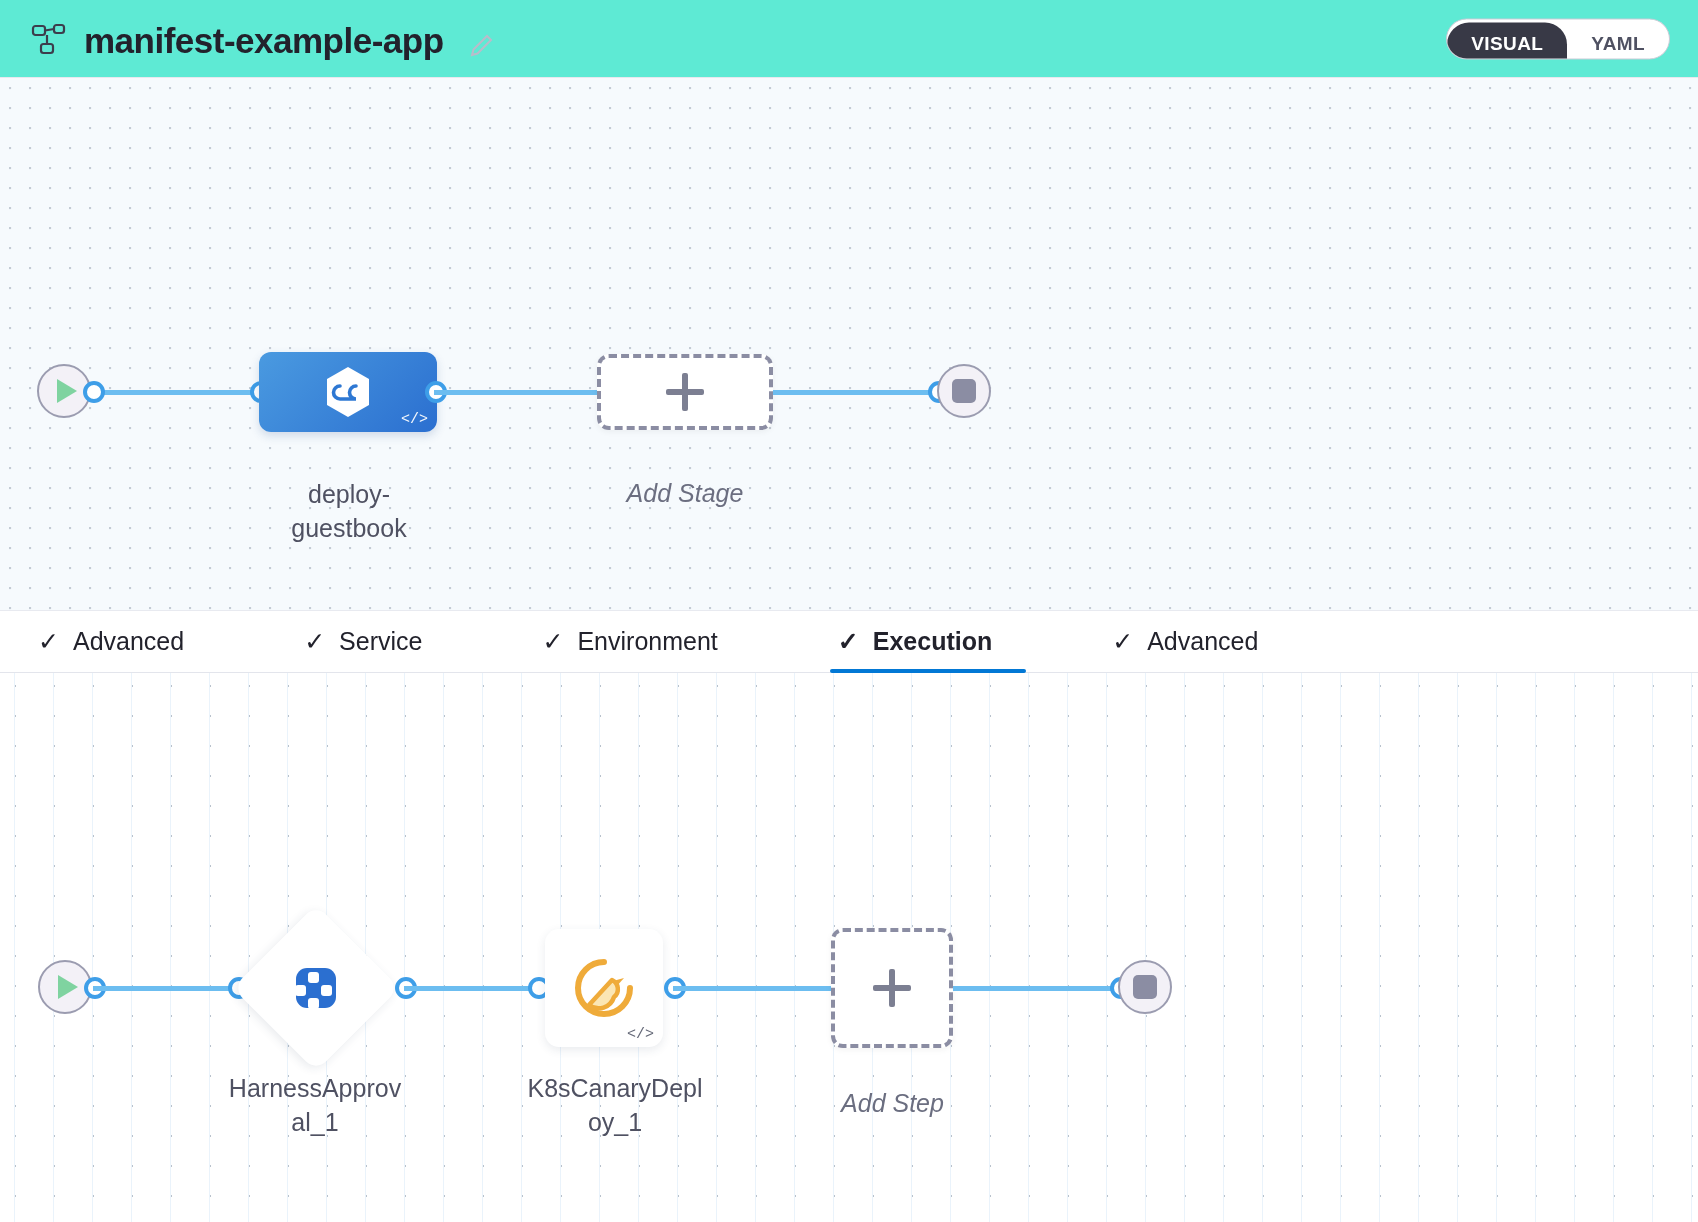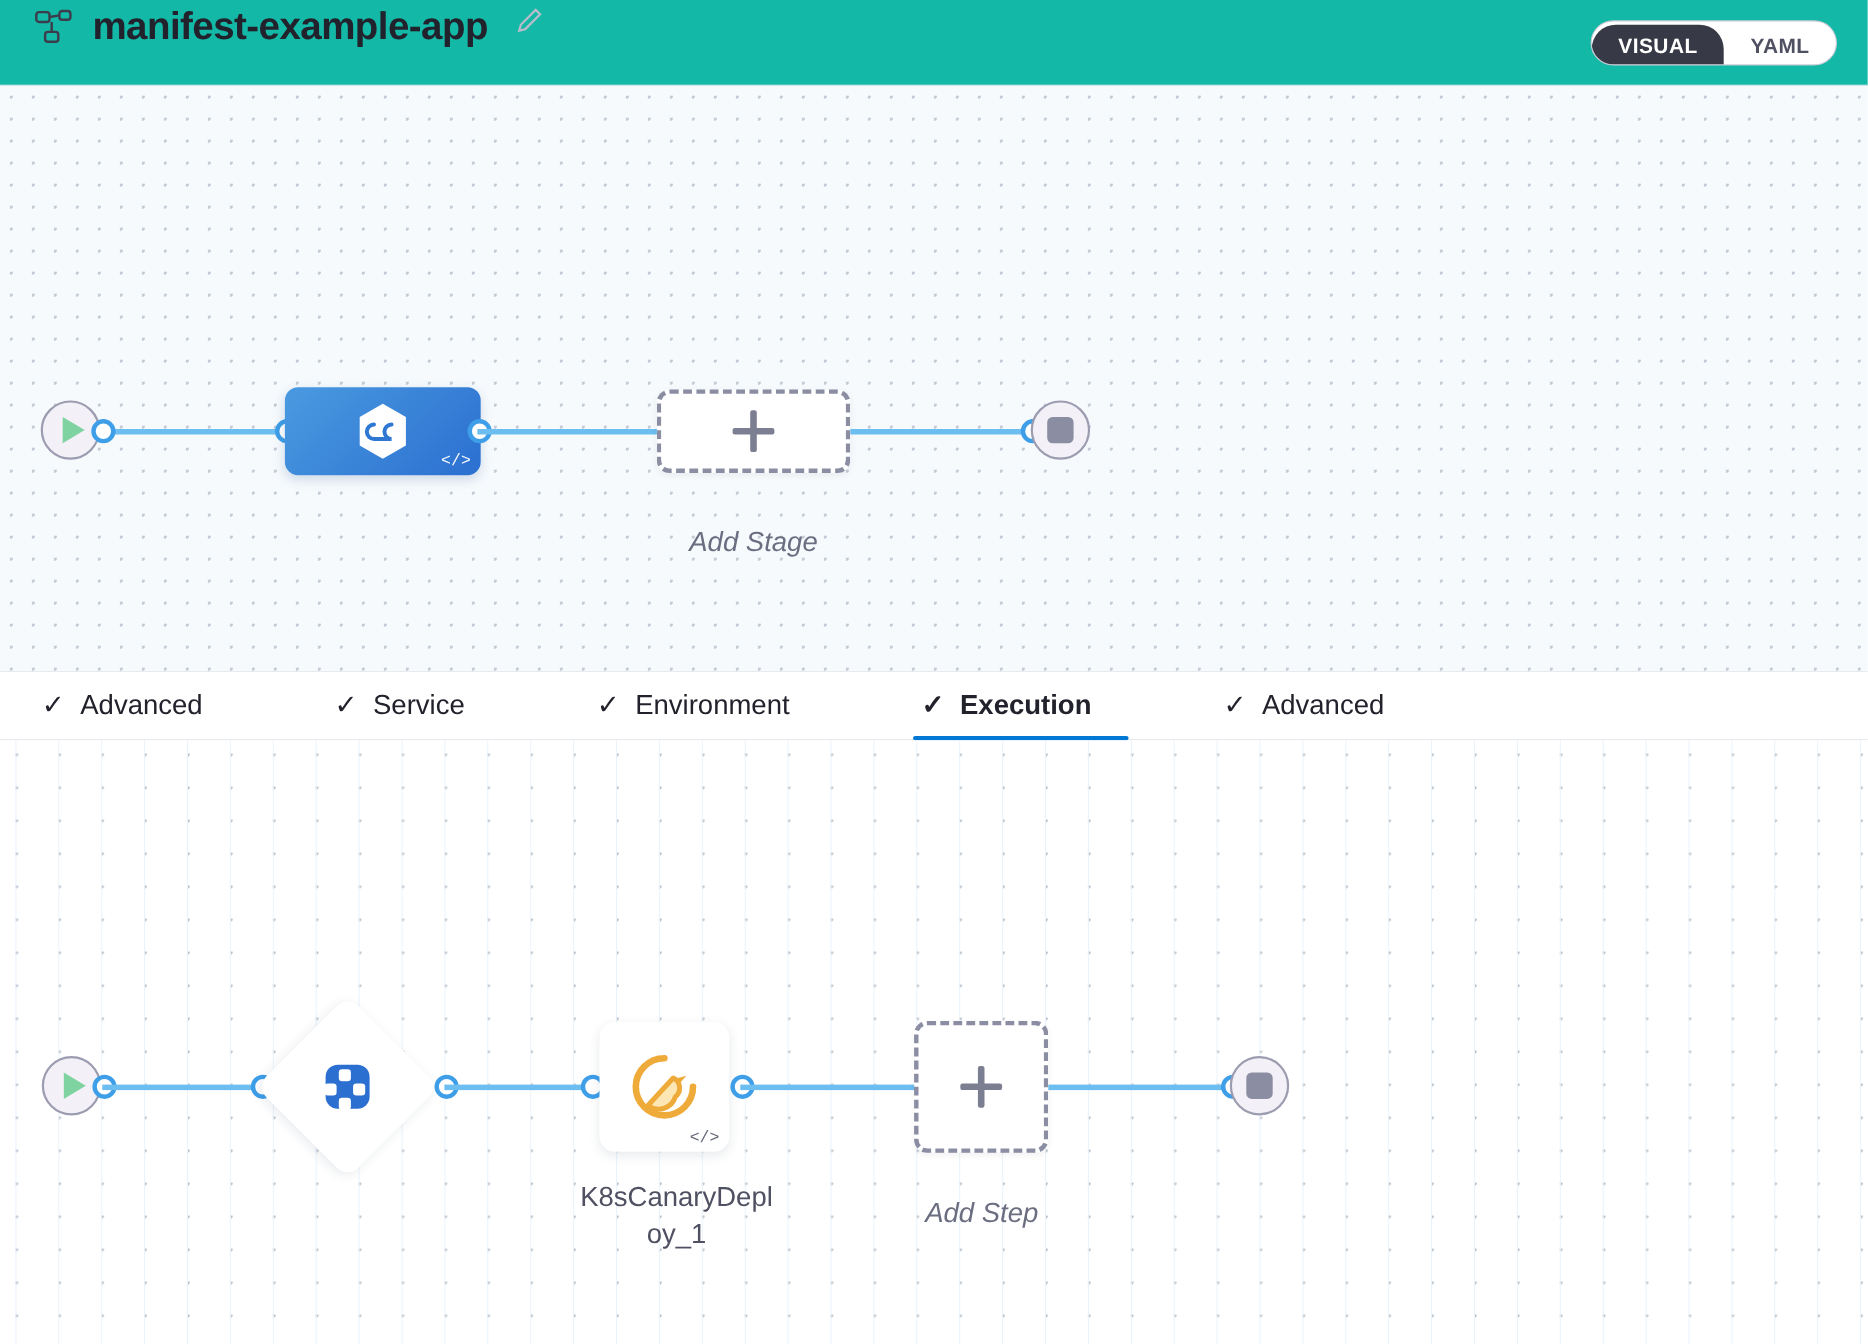--- a/index.html
+++ b/index.html
@@ -7,25 +7,25 @@
     width: 1698px; height: 1222px;
     font-family: "Liberation Sans", sans-serif;
     background: #ffffff;
     overflow: hidden;
   }
 
   
   .header {
     position: relative;
     height: 78px;
-    background: #14b8a6;
+    background: #5eead4;
     border-bottom: 1px solid #e8e8ee;
     display: flex;
-    align-items: flex-start;
-    padding: 4px 28px;
+    align-items: flex-end;
+    padding: 16px 28px;
   }
   .pipeline-icon { width: 42px; height: 42px; margin-right: 14px; flex: 0 0 auto; display:flex; align-items:center; justify-content:center;}
   .page-title {
     font-size: 35px;
     font-weight: bold;
     color: #22222c;
     letter-spacing: -0.5px;
     white-space: nowrap;
   }
   .edit-pencil { margin-left: 22px; width: 30px; height: 30px; display:flex; align-items:center; justify-content:center;}
@@ -269,20 +269,22 @@
   <div class="dot-port" style="left: 83px; top: 303px;"></div>
   <div class="dot-port" style="left: 250px; top: 303px;"></div>
 
   <div class="stage-node" style="left: 259px; top: 274px;">
     <svg width="58" height="58" viewBox="0 0 58 58">
       <path d="M29 4 L50 16 L50 42 L29 54 L8 42 L8 16 Z" fill="#ffffff"></path>
       <path d="M21 23 a6.5 6.5 0 1 0 0 13 h16 a6.5 6.5 0 1 1 0 -13" fill="none" stroke="#2e78d3" stroke-width="3.6" stroke-linecap="round"></path>
     </svg>
     <span class="code-badge">&lt;/&gt;</span>
   </div>
+  <div class="node-label" style="left: 229px; top: 400px; width: 240px;">deploy-
+guestbook</div>
 
   <div class="dot-port" style="left: 425px; top: 303px;"></div>
   <div class="edge" style="left: 434px; top: 312px; width: 165px;"></div>
 
   <div class="add-box" style="left: 597px; top: 276px; width: 176px; height: 76px;">
     <span class="plus"></span>
   </div>
   <div class="node-label muted" style="left: 585px; top: 399px; width: 200px;">Add Stage</div>
 
   <div class="edge" style="left: 773px; top: 312px; width: 172px;"></div>
@@ -329,20 +331,22 @@
   <div class="diamond-node" style="left: 257px; top: 256px;"></div>
   <div class="diamond-inner" style="position: absolute; left: 257px; top: 256px;">
     <svg width="60" height="60" viewBox="0 0 60 60">
       <rect x="10" y="10" width="40" height="40" rx="11" transform="rotate(45 30 30)" fill="#2b6fd0"></rect>
       <rect x="22" y="14" width="11" height="11" rx="3" transform="rotate(45 30 30)" fill="#ffffff"></rect>
       <rect x="35" y="27" width="11" height="11" rx="3" transform="rotate(45 30 30)" fill="#ffffff"></rect>
       <rect x="9" y="27" width="11" height="11" rx="3" transform="rotate(45 30 30)" fill="#ffffff"></rect>
       <rect x="22" y="40" width="11" height="11" rx="3" transform="rotate(45 30 30)" fill="#ffffff"></rect>
     </svg>
   </div>
+  <div class="node-label" style="left: 205px; top: 399px; width: 220px;">HarnessApprov
+al_1</div>
 
   <div class="dot-port" style="left: 395px; top: 304px;"></div>
   <div class="edge" style="left: 404px; top: 313px; width: 132px;"></div>
   <div class="dot-port" style="left: 528px; top: 304px;"></div>
 
   <div class="step-card" style="left: 545px; top: 256px;">
     <svg width="64" height="64" viewBox="0 0 64 64">
       <path d="M32 6 a26 26 0 1 0 26 26" fill="none" stroke="#efab3a" stroke-width="6" stroke-linecap="round"></path>
       <path d="M17 49 L40 24 a10 10 0 0 1 2 17 a16 16 0 0 1 -25 8 Z" fill="#fbe6b4" stroke="#efab3a" stroke-width="4.5" stroke-linejoin="round"></path>
       <path d="M41 25 L52 22 L44 31 Z" fill="#efab3a"></path>

